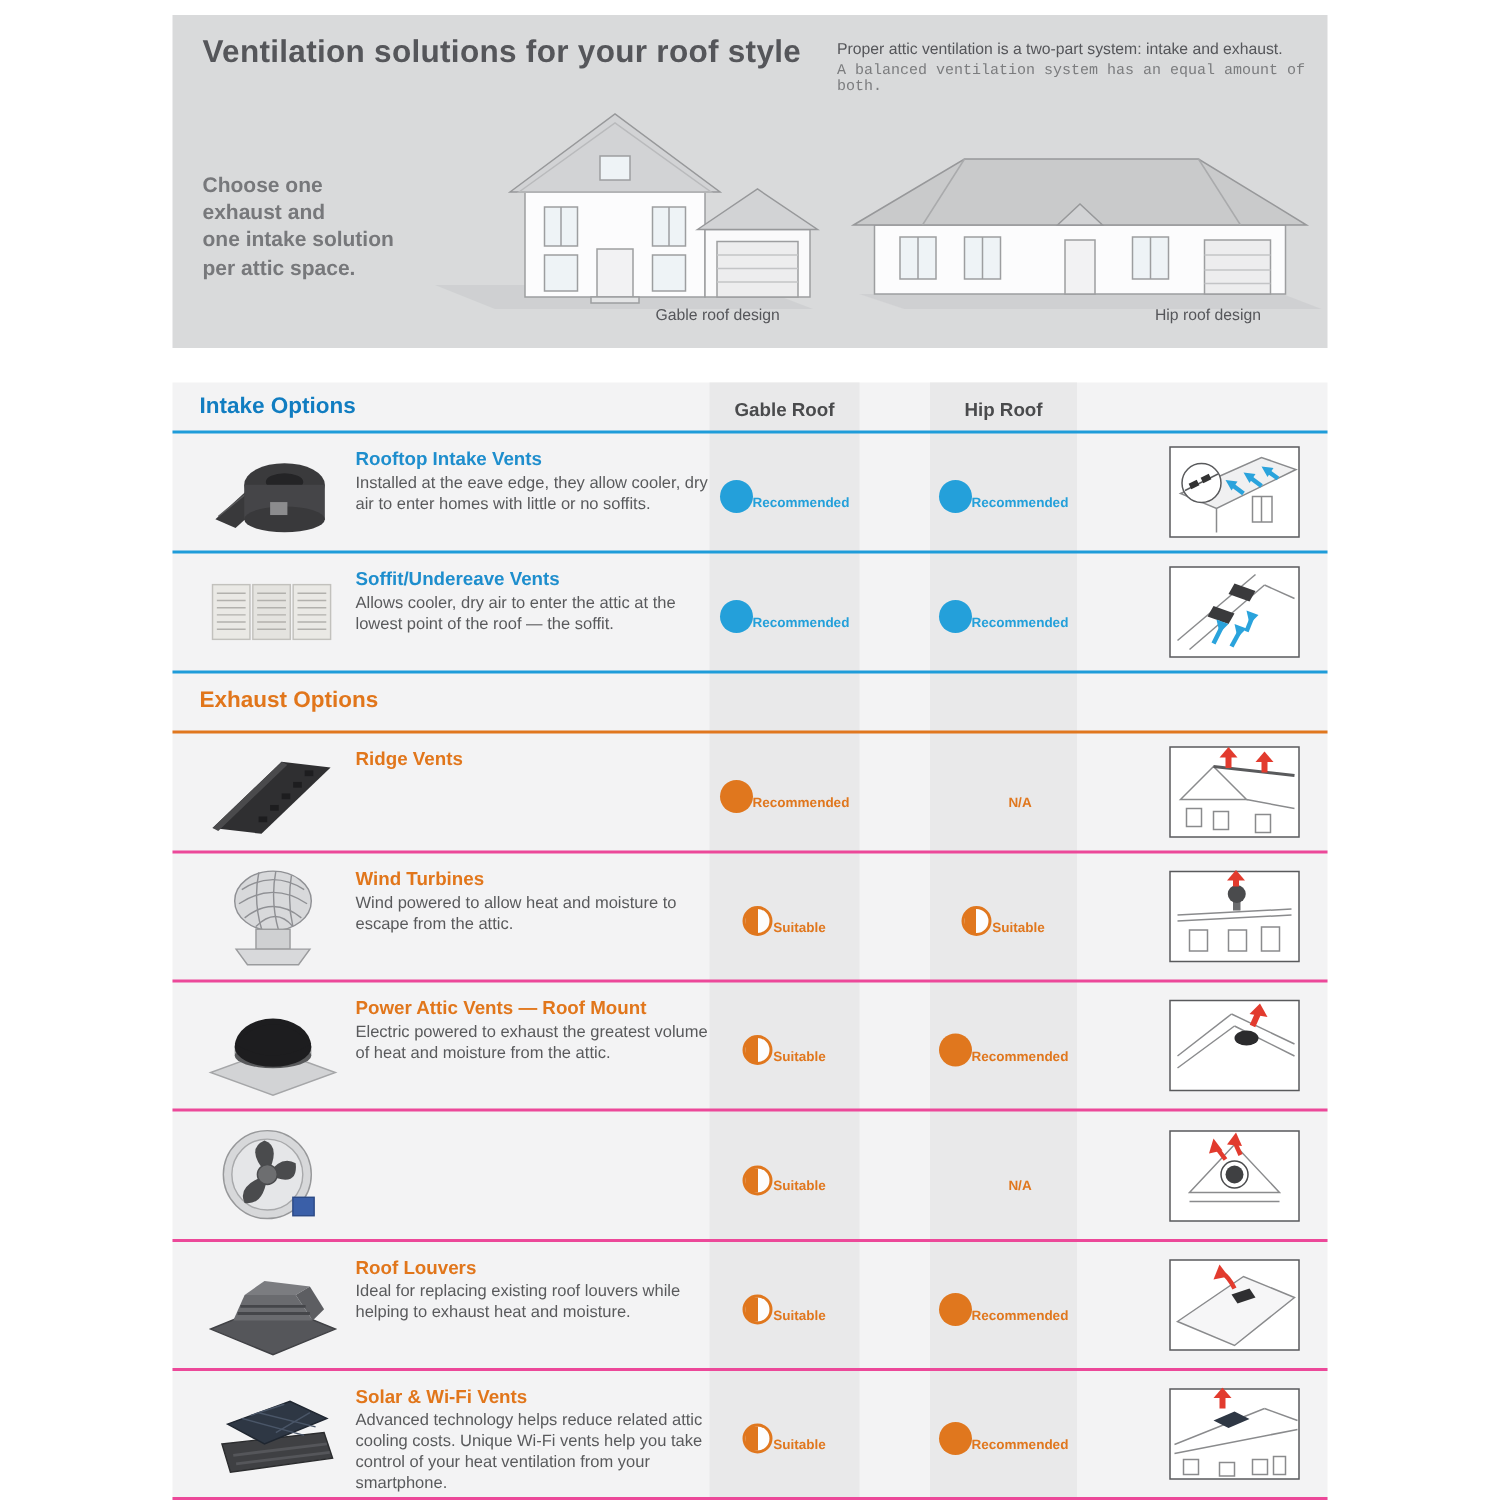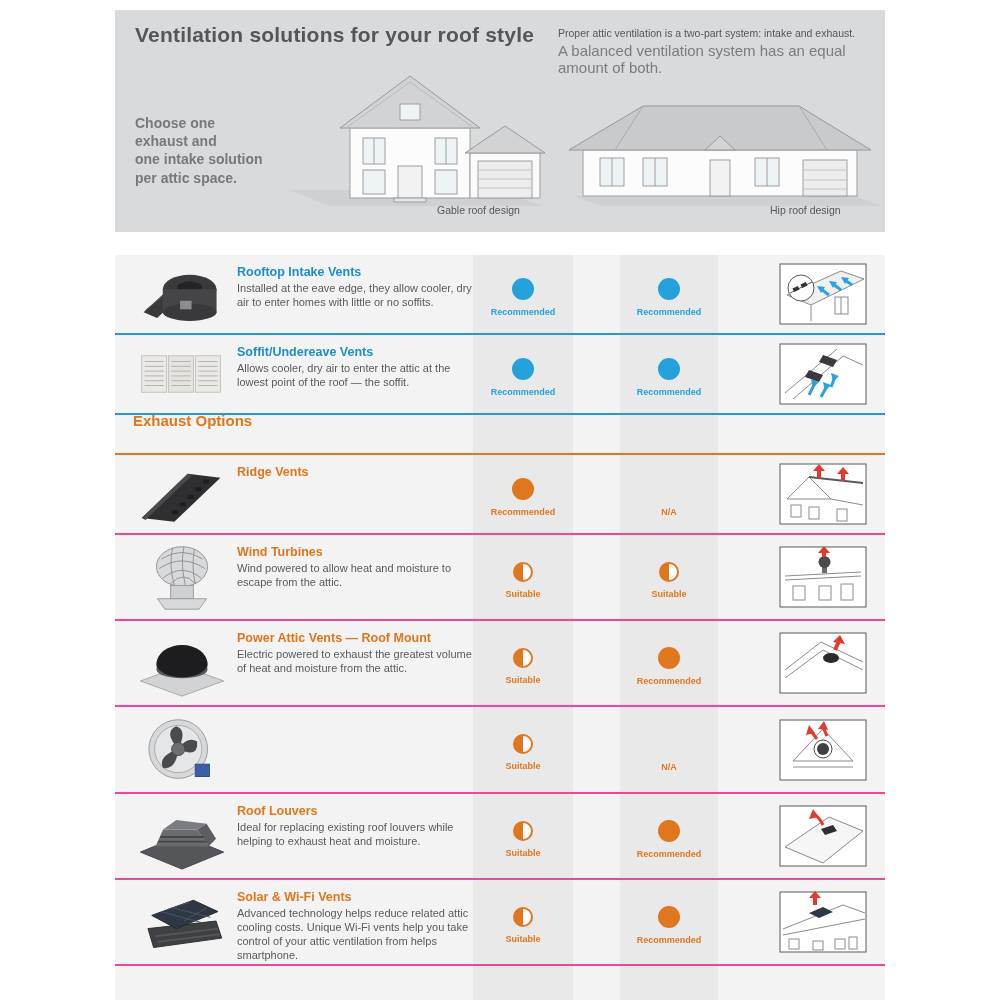--- a/index.html
+++ b/index.html
@@ -5,21 +5,21 @@
   * { margin:0; padding:0; box-sizing:border-box; }
   html,body { width:1000px; height:1000px; background:#ffffff;
               font-family:"Liberation Sans", sans-serif; }
   .page { position:relative; width:1000px; height:1000px; background:#fff; overflow:hidden; }
 
   
   .banner { position:absolute; left:115px; top:10px; width:770px; height:222px; background:#d9dadb; }
   .banner h1 { position:absolute; left:20px; top:13px; font-size:21px; font-weight:bold; color:#55565a; letter-spacing:.2px; }
   .note { position:absolute; left:443px; top:17px; width:318px; }
   .note-bold { font-size:10.5px; font-weight:normal; color:#55565a; }
-  .note-sub  { font-size:15px;  color:#7b7c7e; margin-top:3px; }
+  .note-sub  { font-size:10px;  color:#7b7c7e; margin-top:3px;font-family:Liberation Mono, monospace; }
   .choose { position:absolute; left:20px; top:104px; font-size:14px; font-weight:bold; color:#77787b;
             line-height:1.3; white-space:pre-line; }
   .house { position:absolute; }
   .gable-house { left:145px; top:48px; }
   .hip-house   { left:440px; top:78px; }
   .house-label { position:absolute; font-size:10.5px; color:#55565a;text-align:right; }
   .lbl-gable { left:322px; top:194px; }
   .lbl-hip   { left:655px; top:194px; }
 
   
@@ -29,34 +29,34 @@
   .stripe-hip   { left:505px; width:98px;  }
 
   .thead { position:relative; height:34px; border-bottom:2px solid #1f9cd9; }
   .sec-title { position:absolute; left:18px; top:7px; font-size:15px; font-weight:bold; }
   .intake-title { color:#117dc1; }
   .col-h { position:absolute; top:11px; font-size:12.5px; font-weight:bold; color:#4a4b4d; text-align:center; }
   .col-gable { left:358px; width:100px; }
   .col-hip   { left:505px; width:98px; }
 
   .sec-head { position:relative; height:40px; border-bottom:2px solid #e0771e; }
-  .sec-head .sec-title { top:auto; bottom:24px; color:#e1761b;margin-top:33px; }
+  .sec-head .sec-title { top:auto; bottom:12px; color:#e1761b;margin-top:33px; }
 
   .row { position:relative; }
   .row.intake  { border-bottom:2px solid #1f9cd9; }
   .row.exhaust { border-bottom:2px solid #ec4899; }
   .h80 { height:80px; } .h86 { height:86px; } .h87 { height:87px; }
 
   .cell-img  { position:absolute; left:16px;  top:0; bottom:0; width:102px; display:flex; align-items:center; justify-content:center; }
   .cell-text { position:absolute; left:122px; top:10px; width:238px; }
   .cell-text h3 { font-size:12.5px; font-weight:bold; margin-bottom:2px; }
   .intake  .cell-text h3 { color:#1e8ecd; }
   .exhaust .cell-text h3 { color:#e1761b; }
   .cell-text p { font-size:11px; color:#595a5c; line-height:1.28; }
-  .cell-status { position:absolute; top:0; bottom:0; display:flex; flex-direction:column; align-items:center; justify-content:center; padding-top:6px; }
+  .cell-status { position:absolute; top:0; bottom:0; display:flex; align-items:center; justify-content:center; padding-top:6px; }
   .cs-gable { left:358px; width:100px; }
   .cs-hip   { left:505px; width:98px; }
   .dot { width:22px; height:22px; border-radius:50%; }
   .dot-blue   { background:#24a0da; }
   .dot-orange { background:#e0771e; }
   .dot-half   { width:20px; height:20px; border:2px solid #e0771e;
                 background:linear-gradient(90deg,#e0771e 50%,#fdfdfd 50%); }
   .dot-na     { visibility:hidden; }
   .slabel { margin-top:7px; font-size:9px; font-weight:bold; }
   .intake  .slabel { color:#24a0da; }
@@ -122,20 +122,25 @@
     </svg>
 
     <span class="house-label lbl-gable">Gable roof design</span>
     <span class="house-label lbl-hip">Hip roof design</span>
   </section>
 
   <section class="table">
     <div class="stripe stripe-gable"></div>
     <div class="stripe stripe-hip"></div>
 
+    <header class="thead">
+      <span class="sec-title intake-title">Intake Options</span>
+      <span class="col-h col-gable">Gable Roof</span>
+      <span class="col-h col-hip">Hip Roof</span>
+    </header>
 
     <div class="row intake h80">
       <div class="cell-img">
         <svg width="96" height="64" viewBox="0 0 100 66">
           <path d="M10,52 L34,30 L46,38 L24,58 Z" fill="#39393b"></path>
           <path d="M12,50 L34,32" stroke="#5a5a5c" stroke-width="1" fill="none"></path>
           <ellipse cx="58" cy="28" rx="28" ry="15" fill="#3a3a3c"></ellipse>
           <ellipse cx="58" cy="26" rx="13" ry="6" fill="#242426"></ellipse>
           <rect x="30" y="28" width="56" height="24" fill="#454548"></rect>
           <ellipse cx="58" cy="52" rx="28" ry="9" fill="#39393b"></ellipse>
@@ -441,21 +446,21 @@
           <g stroke="#4a5668" stroke-width="1">
             <line x1="28" y1="26" x2="72" y2="38"></line>
               <line x1="40" y1="22" x2="80" y2="32"></line>
             <line x1="34" y1="24" x2="58" y2="16"></line>
               <line x1="52" y1="36" x2="76" y2="22"></line>
           </g>
         </svg>
       </div>
       <div class="cell-text">
         <h3>Solar &amp; Wi-Fi Vents</h3>
-        <p>Advanced technology helps reduce related attic cooling costs. Unique Wi-Fi vents help you take control of your attic ventilation from helps smartphone.</p>
+        <p>Advanced technology helps reduce related attic cooling costs. Unique Wi-Fi vents help you take control of your heat ventilation from your smartphone.</p>
       </div>
       <div class="cell-status cs-gable">
         <span class="dot dot-half"></span>
         <span class="slabel">Suitable</span>
       </div>
       <div class="cell-status cs-hip">
         <span class="dot dot-orange"></span>
         <span class="slabel">Recommended</span>
       </div>
       <div class="cell-thumb">

